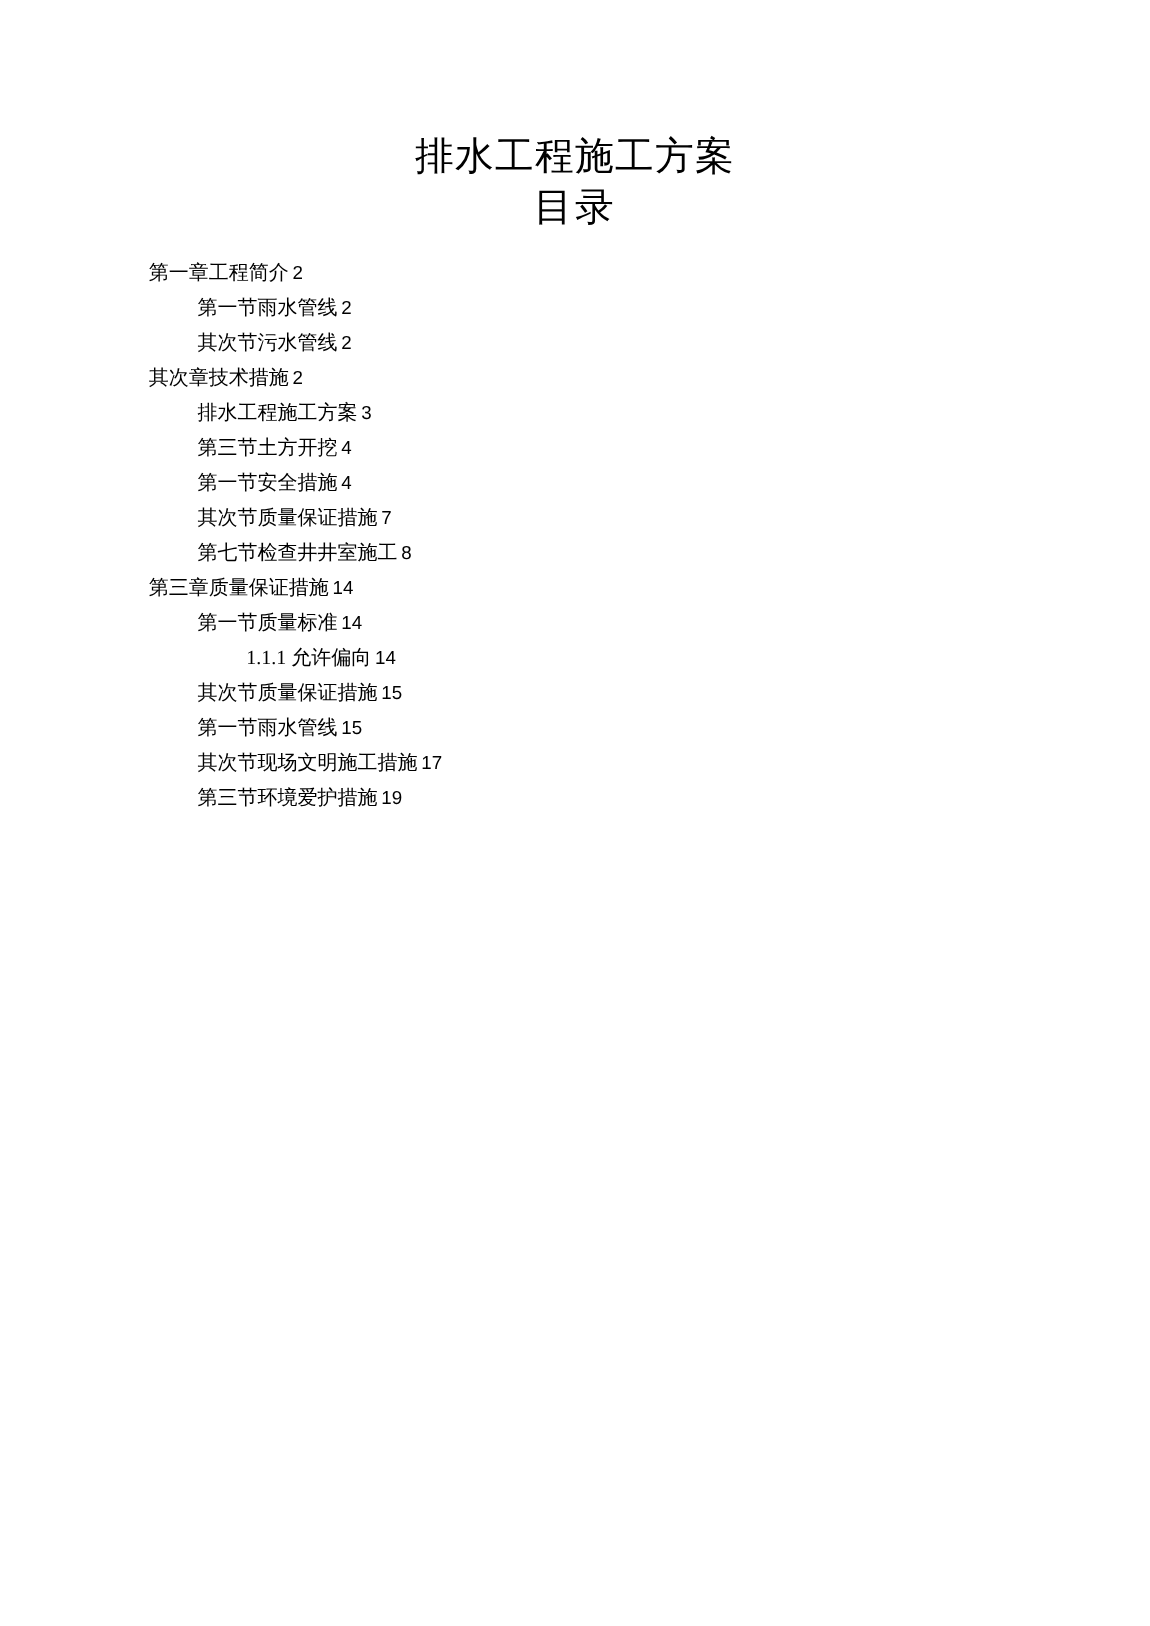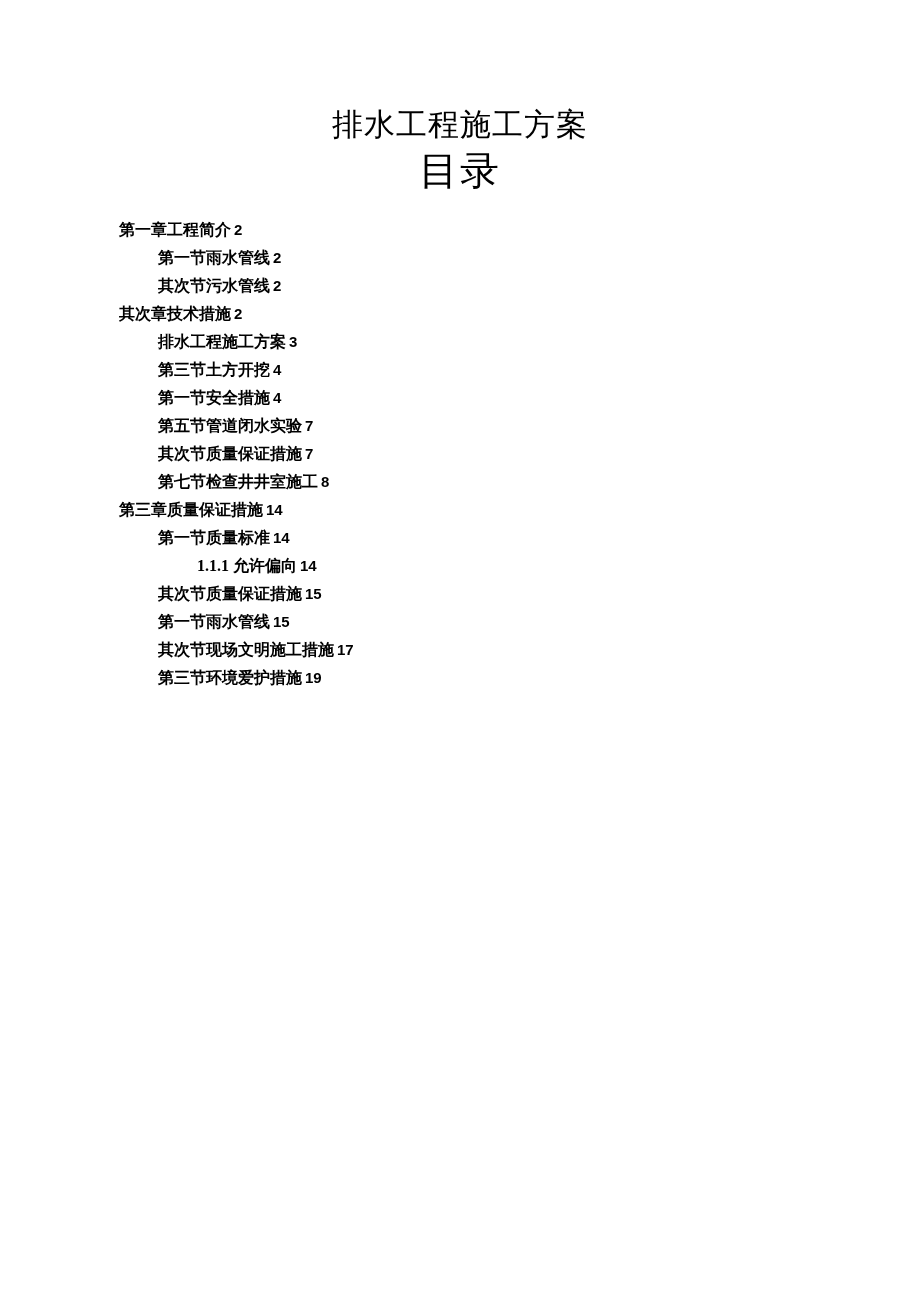--- a/index.html
+++ b/index.html
@@ -19,33 +19,32 @@
       text-align: center;
       margin-bottom: 18px;
     }
     .title-main {
       font-size: 31px;
       font-weight: normal;
       letter-spacing: 1px;
       line-height: 1.3;
     }
     .title-sub {
-      font-size: 39px;
+      font-size: 31px;
       font-weight: normal;
       letter-spacing: 2px;
       line-height: 1.35;
     }
     .toc {
       padding-left: 119px;
       font-size: 16px;
       line-height: 1.75;
     }
     .toc-line {
       white-space: nowrap;
-      font-weight: bold;
     }
     .lvl-0 { padding-left: 0; }
     .lvl-1 { padding-left: 39px; }
     .lvl-2 { padding-left: 78px; }
     .page-num {
       font-family: Arial, sans-serif;
       font-size: 15px;
       margin-left: 3px;
     }
   </style>
@@ -58,21 +57,20 @@
 </div>
 
 <div class="toc">
   <div class="toc-line lvl-0"><span>第一章工程简介</span><span class="page-num">2</span></div>
   <div class="toc-line lvl-1"><span>第一节雨水管线</span><span class="page-num">2</span></div>
   <div class="toc-line lvl-1"><span>其次节污水管线</span><span class="page-num">2</span></div>
   <div class="toc-line lvl-0"><span>其次章技术措施</span><span class="page-num">2</span></div>
   <div class="toc-line lvl-1"><span>排水工程施工方案</span><span class="page-num">3</span></div>
   <div class="toc-line lvl-1"><span>第三节土方开挖</span><span class="page-num">4</span></div>
   <div class="toc-line lvl-1"><span>第一节安全措施</span><span class="page-num">4</span></div>
-  <div class="toc-line lvl-1"><span>第五节管道闭水实验</span><span class="page-num">7</span></div>
   <div class="toc-line lvl-1"><span>其次节质量保证措施</span><span class="page-num">7</span></div>
   <div class="toc-line lvl-1"><span>第七节检查井井室施工</span><span class="page-num">8</span></div>
   <div class="toc-line lvl-0"><span>第三章质量保证措施</span><span class="page-num">14</span></div>
   <div class="toc-line lvl-1"><span>第一节质量标准</span><span class="page-num">14</span></div>
   <div class="toc-line lvl-2"><span>1.1.1 允许偏向</span><span class="page-num">14</span></div>
   <div class="toc-line lvl-1"><span>其次节质量保证措施</span><span class="page-num">15</span></div>
   <div class="toc-line lvl-1"><span>第一节雨水管线</span><span class="page-num">15</span></div>
   <div class="toc-line lvl-1"><span>其次节现场文明施工措施</span><span class="page-num">17</span></div>
   <div class="toc-line lvl-1"><span>第三节环境爱护措施</span><span class="page-num">19</span></div>
 </div>

